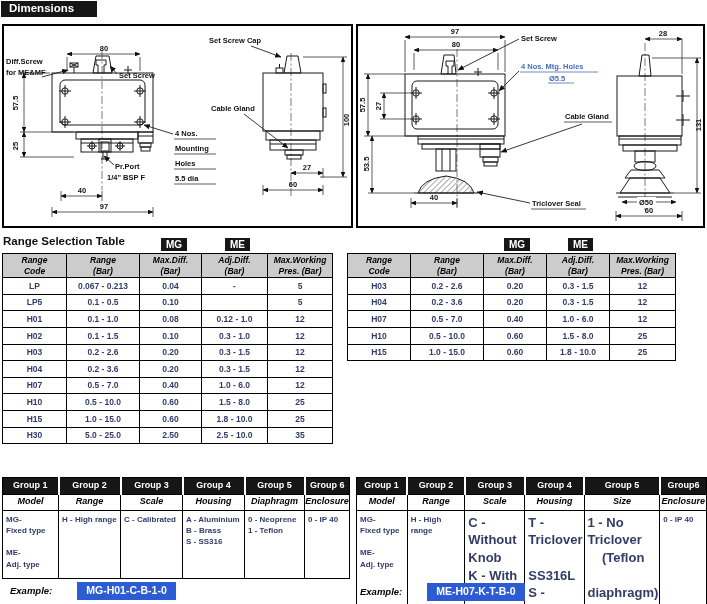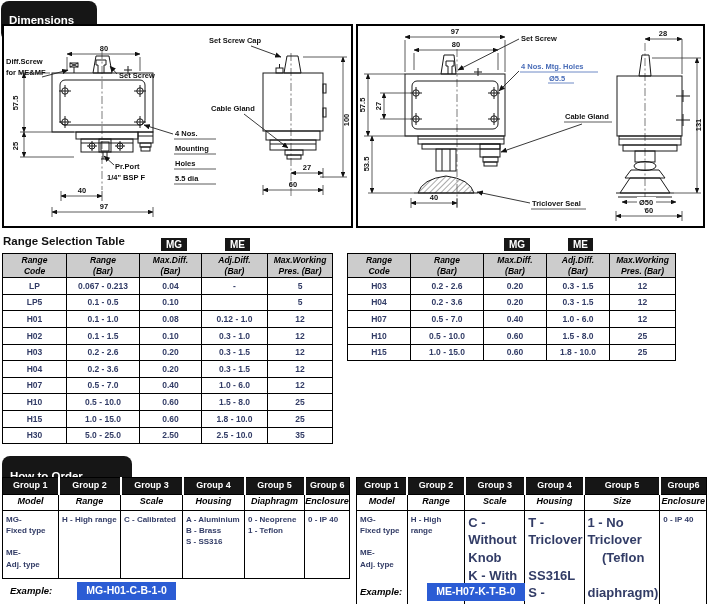--- a/index.html
+++ b/index.html
@@ -1,19 +1,19 @@
 <!DOCTYPE html>
 <html><head>
 <meta charset="utf-8">
 <style>
   html,body{margin:0;padding:0;background:#f2f2f2;}
   .page{position:relative;width:707px;height:604px;background:#fff;overflow:hidden;
         font-family:"Liberation Sans",sans-serif;}
   .sec-bar{position:absolute;background:#161616;color:#fff;font-weight:bold;
-           font-size:11.5px;line-height:15px;padding:12px 8px;border-radius:8px;}
+           font-size:11.5px;line-height:15px;padding:0 8px;}
   #bar-dimensions{left:1px;top:1px;width:80px;height:16px;}
   #bar-order{left:2px;top:456px;width:114px;height:17px;line-height:17px;}
   .draw-box{position:absolute;border:2px solid #000;background:#fff;}
   #box-left{left:2px;top:24px;width:347px;height:200px;}
   #box-right{left:356px;top:24px;width:345px;height:200px;}
   .draw-box svg{display:block;width:100%;height:100%;}
 
   .range-title{position:absolute;left:3px;top:235px;font-size:11.5px;font-weight:600;color:#111;}
   .badge{position:absolute;background:#161616;color:#fff;font-weight:bold;
          font-size:10px;line-height:13px;padding:0 5px;}
@@ -454,21 +454,20 @@
     <tr>
           <td>H15</td>
           <td>1.0 - 15.0</td>
           <td>0.60</td>
           <td>1.8 - 10.0</td>
           <td>25</td>
         </tr>
   </tbody>
     </table>
 
-  <div class="sec-bar" id="bar-order">How to Order</div>
 
   <table class="ot" style="left:2px;top:477px;">
     <colgroup>
         <col style="width:56px">
         <col style="width:62px">
         <col style="width:62px">
         <col style="width:62px">
         <col style="width:60px">
         <col style="width:45px">
       </colgroup>

